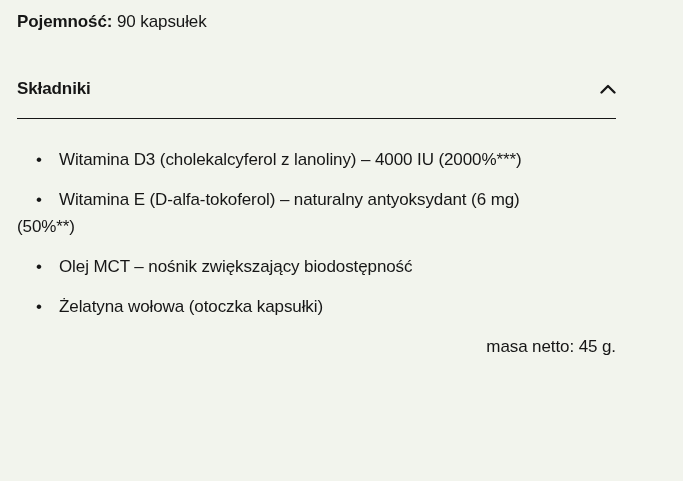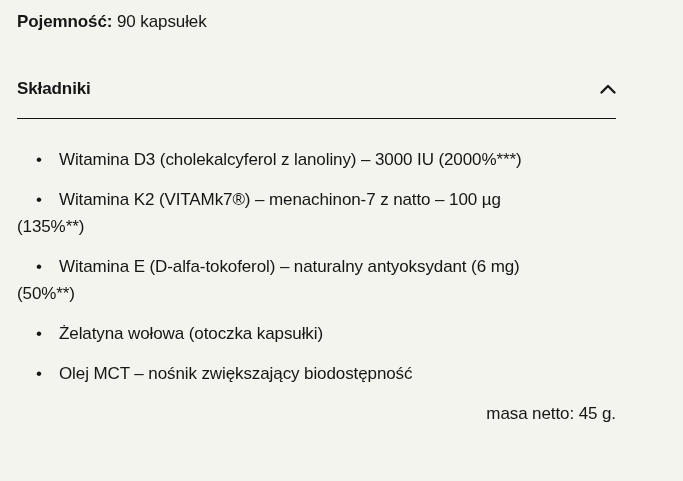--- a/index.html
+++ b/index.html
@@ -89,33 +89,29 @@
     <span class="accordion-title">Składniki</span>
     <svg class="chevron" viewBox="0 0 16 10" aria-hidden="true">
       <polyline points="1.5,8.5 8,2 14.5,8.5" fill="none" stroke="#161616" stroke-width="2.3" stroke-linecap="round" stroke-linejoin="round"></polyline>
     </svg>
   </div>
 
   <div class="divider"></div>
 
   <ul class="ingredients">
     <li>
-      <span class="bullet">•</span><span class="item-text">Witamina D3 (cholekalcyferol z lanoliny) – 3000 IU (2000%***)</span>
-    </li>
-    <li>
-      <span class="bullet">•</span><span class="item-text">Witamina K2 (VITAMk7®) – menachinon-7 z natto – 100 µg
-(135%**)</span>
+      <span class="bullet">•</span><span class="item-text">Witamina D3 (cholekalcyferol z lanoliny) – 4000 IU (2000%***)</span>
     </li>
     <li>
       <span class="bullet">•</span><span class="item-text">Witamina E (D-alfa-tokoferol) – naturalny antyoksydant (6 mg)
 (50%**)</span>
     </li>
     <li>
-      <span class="bullet">•</span><span class="item-text">Żelatyna wołowa (otoczka kapsułki)</span>
+      <span class="bullet">•</span><span class="item-text">Olej MCT – nośnik zwiększający biodostępność</span>
     </li>
     <li>
-      <span class="bullet">•</span><span class="item-text">Olej MCT – nośnik zwiększający biodostępność</span>
+      <span class="bullet">•</span><span class="item-text">Żelatyna wołowa (otoczka kapsułki)</span>
     </li>
   </ul>
 
   <div class="net-weight">masa netto: 45 g.</div>
 
 </div>
 
 </body></html>

